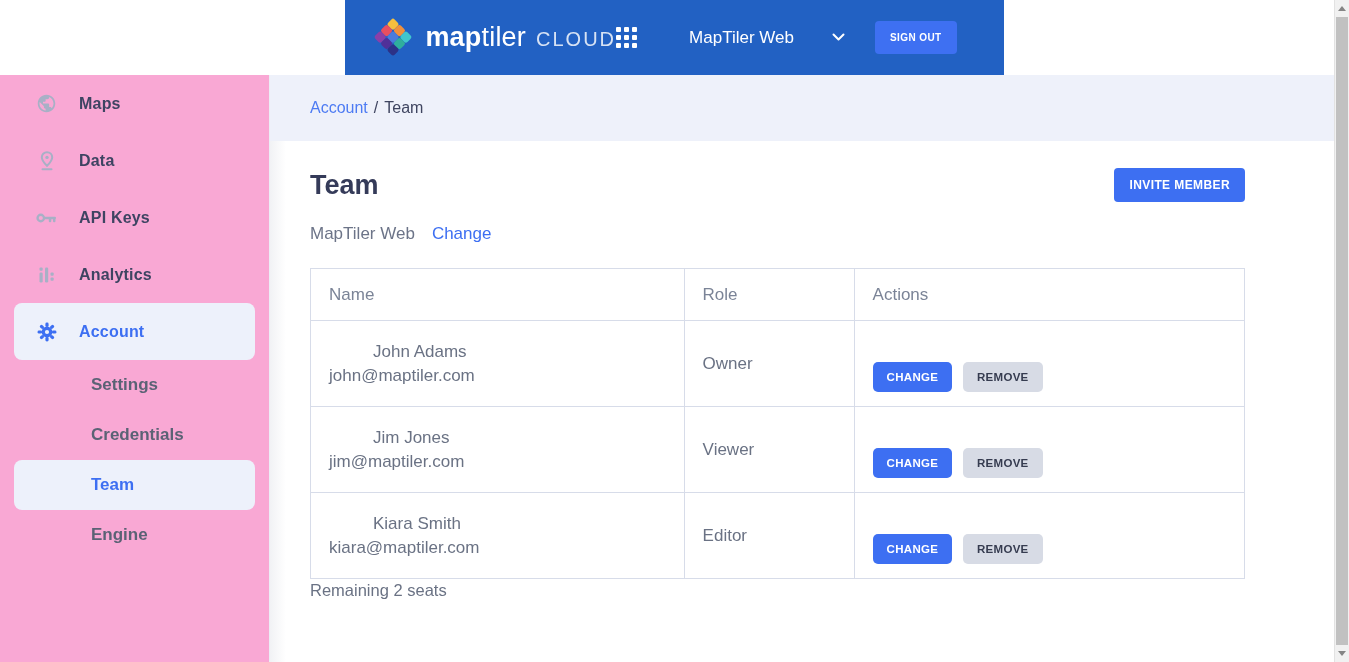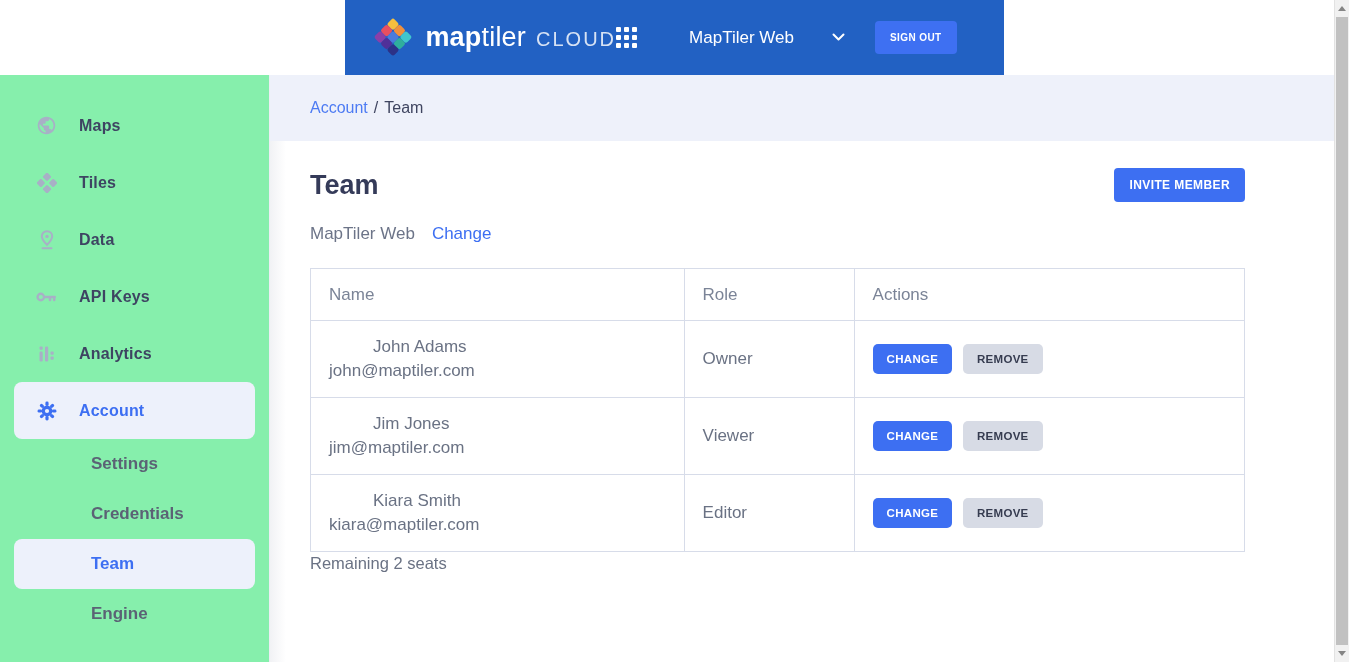--- a/index.html
+++ b/index.html
@@ -25,22 +25,22 @@
   .workspace-label { color:#fff; font-size:17px; min-width:105px; text-align:center; }
   .chevron { margin-left:38px; cursor:pointer; display:flex; }
   .signout-btn { margin-left:30px; background:#3e70f2; color:#fff; border:none; cursor:pointer;
     font-family:inherit; font-size:10px; font-weight:700; letter-spacing:.4px;
     padding:11px 15px; border-radius:4px; }
 
   
   .body-row { flex:1; display:flex; min-height:0; }
 
   
-  .sidebar { width:270px; flex:0 0 auto; background:#86efac; border-right:1px solid #eceef5;
-    padding-top:22px; overflow:hidden; }
+  .sidebar { width:270px; flex:0 0 auto; background:#f9a8d4; border-right:1px solid #eceef5;
+    overflow:hidden; }
   .side-item { height:57px; margin:0 14px; padding-left:22px; display:flex; align-items:center;
     gap:22px; border-radius:8px; cursor:pointer; }
   .side-item .icon { width:21px; display:flex; justify-content:center; align-items:center;
     color:#a8b0c6; font-size:19px; }
   .side-item .label { font-size:16px; font-weight:600; color:#3e4462; letter-spacing:.2px; }
   .side-item.active { background:#edf1fb; }
   .side-item.active .label { color:#3d6ff2; }
   .side-sub { height:50px; margin:0 14px; padding-left:77px; display:flex; align-items:center;
     border-radius:8px; cursor:pointer; }
   .side-sub .label { font-size:17px; font-weight:600; color:#5b6275; }
@@ -72,21 +72,21 @@
   table.team th, table.team td { border:1px solid #d7dce9; text-align:left;
     padding:14px 18px; vertical-align:middle; }
   table.team { border:1px solid #c6cede; }
   table.team th { height:52px; font-weight:400; font-size:17px; color:#7b8497; }
   table.team td { height:77px; font-size:17px; color:#6a7284; }
   .member-name { line-height:24px;margin-left:44px; }
   .member-email { line-height:24px; }
   .row-btn { border:none; cursor:pointer; font-family:inherit; font-size:11.5px; font-weight:700;
     letter-spacing:.3px; padding:9px 14px; border-radius:5px; }
   .row-btn.change { background:#3d6ff2; color:#fff; }
-  .row-btn.remove { background:#d7dbe5; color:#363c50; margin-left:6px; }
+  .row-btn.remove { background:#d7dbe5; color:#363c50; margin-left:6px;margin-top:27px; }
 
   .remaining { margin-top:2px; color:#6a7284; font-size:16.5px; }
 
   
   .scrollbar { position:absolute; top:0; right:0; width:15px; height:662px; background:#f1f1f1;
     border-left:1px solid #e2e2e2; z-index:50; }
   .sb-btn { position:absolute; left:0; width:14px; height:17px; display:flex;
     align-items:center; justify-content:center; cursor:pointer; }
   .sb-up { top:0; }
   .sb-down { bottom:0; }
@@ -150,31 +150,20 @@
 
       <div class="side-item">
         <span class="icon">
           <svg width="21" height="21" viewBox="0 0 24 24" fill="#a8b0c6">
               <path d="M12 2C6.48 2 2 6.48 2 12s4.48 10 10 10 10-4.48 10-10S17.52 2 12 2zm-1 17.93c-3.95-.49-7-3.85-7-7.93 0-.62.08-1.21.21-1.79L9 15v1c0 1.1.9 2 2 2v1.93zm6.9-2.54c-.26-.81-1-1.39-1.9-1.39h-1v-3c0-.55-.45-1-1-1H8v-2h2c.55 0 1-.45 1-1V7h2c1.1 0 2-.9 2-2v-.41c2.93 1.19 5 4.06 5 7.41 0 2.08-.8 3.97-2.1 5.39z"></path>
             </svg>
         </span>
         <span class="label">Maps</span>
       </div>
 
-      <div class="side-item">
-        <span class="icon">
-          <svg width="20" height="20" viewBox="0 0 20 20" fill="#a8b0c6">
-            <rect x="6.8" y="0.6" width="6.4" height="6.4" rx="1.2" transform="rotate(45 10 3.8)"></rect>
-            <rect x="0.6" y="6.8" width="6.4" height="6.4" rx="1.2" transform="rotate(45 3.8 10)"></rect>
-            <rect x="13" y="6.8" width="6.4" height="6.4" rx="1.2" transform="rotate(45 16.2 10)"></rect>
-            <rect x="6.8" y="13" width="6.4" height="6.4" rx="1.2" transform="rotate(45 10 16.2)"></rect>
-          </svg>
-        </span>
-        <span class="label">Tiles</span>
-      </div>
 
       <div class="side-item">
         <span class="icon">
           <svg width="20" height="21" viewBox="0 0 20 21">
             <path d="M10 2.2 C6.9 2.2 4.8 4.5 4.8 7.2 C4.8 10.6 10 15.8 10 15.8 C10 15.8 15.2 10.6 15.2 7.2 C15.2 4.5 13.1 2.2 10 2.2 Z" fill="none" stroke="#a8b0c6" stroke-width="2"></path>
             <circle cx="10" cy="7.4" r="1.7" fill="#a8b0c6"></circle>
             <rect x="4.5" y="18.2" width="11" height="2" rx="1" fill="#a8b0c6"></rect>
           </svg>
         </span>
         <span class="label">Data</span>

